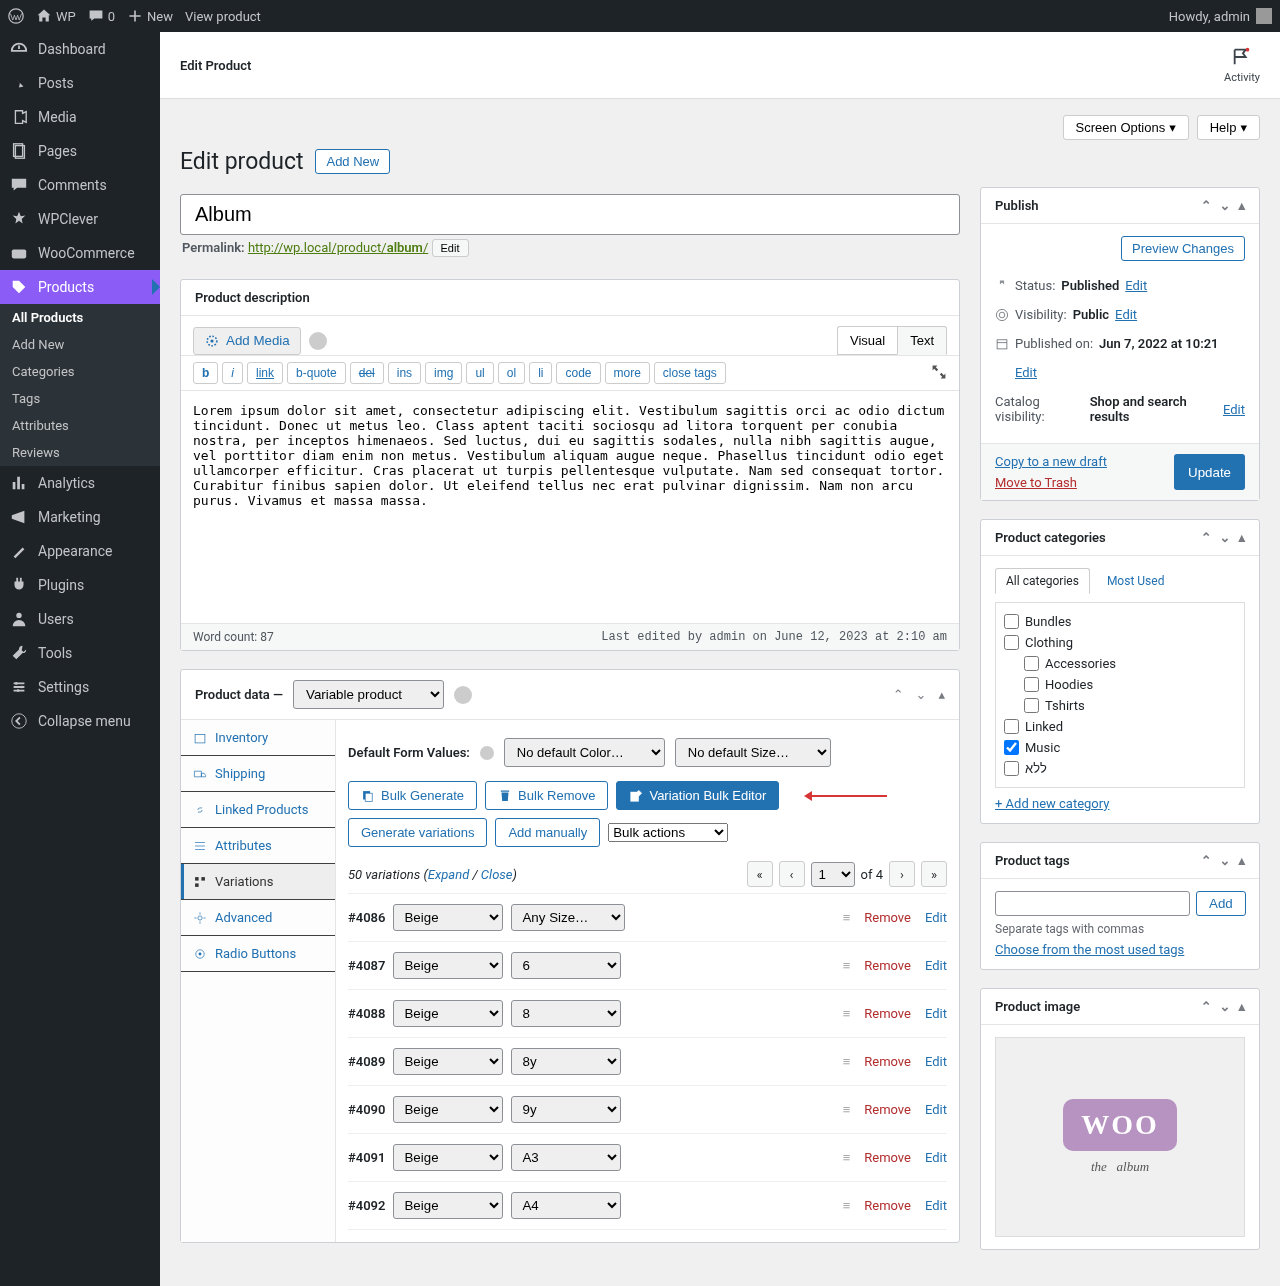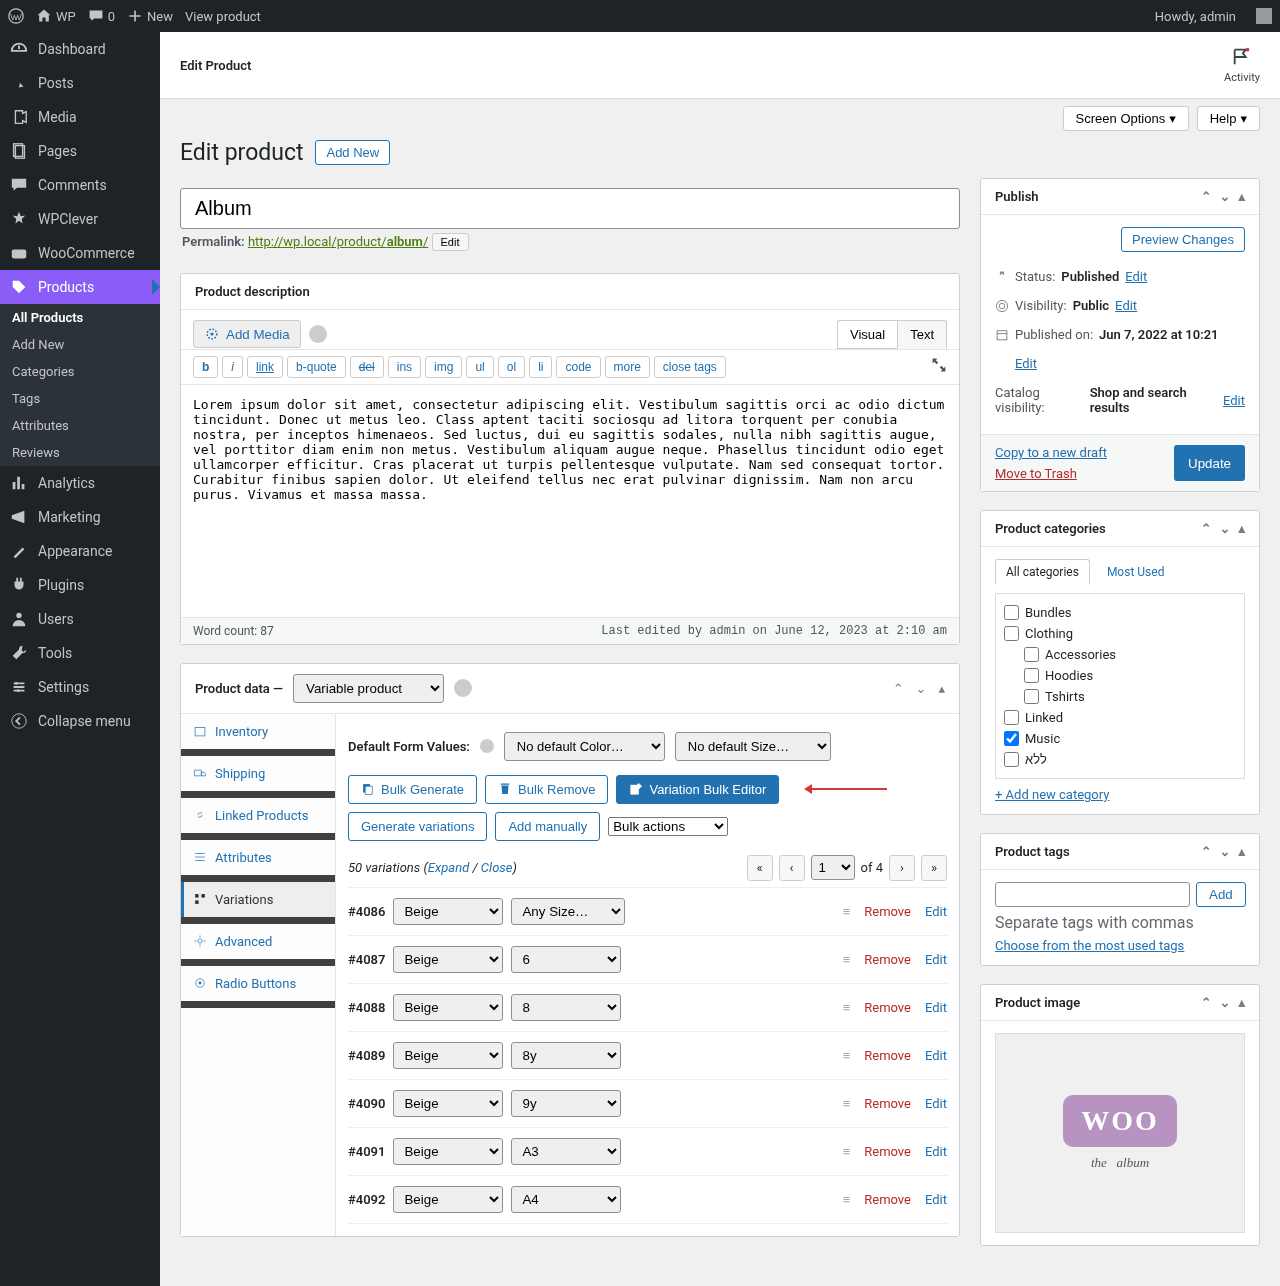--- a/index.html
+++ b/index.html
@@ -1,36 +1,36 @@
 <!DOCTYPE html>
 <html><head>
 <meta charset="utf-8">
 <style>
 * { box-sizing: border-box; margin: 0; padding: 0; }
 body { font-family: -apple-system, BlinkMacSystemFont, "Segoe UI", Roboto, sans-serif; font-size: 13px; background: #f0f0f1; color: #1d2327; }
 .topbar { background: #1d2327; color: #c3c4c7; height: 32px; display: flex; align-items: center; padding: 0 8px; font-size: 13px; }
 .topbar-left { display: flex; align-items: center; gap: 12px; }
 .topbar-left span, .topbar-right span { display: flex; align-items: center; gap: 4px; cursor: pointer; }
-.topbar-right { margin-left: auto; display: flex; align-items: center; gap: 20px; }
+.topbar-right { margin-left: auto; display: flex; align-items: center; gap: 6px; }
 .topbar svg { width: 16px; height: 16px; fill: #c3c4c7; }
 .avatar { width: 16px; height: 16px; background: #999; display: inline-block; }
 .layout { display: flex; }
 .sidebar { width: 160px; background: #1d2327; color: #c3c4c7; min-height: 100vh; font-size: 14px; }
 .sidebar-item { padding: 8px 10px; display: flex; align-items: center; gap: 10px; cursor: pointer; }
 .sidebar-item.active { background: #8b5cf6; color: #fff; position: relative; }
 .sidebar-item.active::after { content: ''; position: absolute; right: -8px; top: 50%; transform: translateY(-50%); border: 8px solid transparent; border-left-color: #2271b1; }
 .sidebar svg { width: 18px; height: 18px; fill: currentColor; }
 .submenu { background: #2c3338; }
 .submenu-item { padding: 6px 12px; font-size: 13px; cursor: pointer; color: #c3c4c7; }
 .submenu-item.active { color: #fff; font-weight: 600; }
 .main { flex: 1; background: #f0f0f1; }
 .page-header { background: #fff; padding: 14px 20px; display: flex; align-items: center; border-bottom: 1px solid #ddd; }
 .page-header-right { margin-left: auto; text-align: center; color: #3c434a; font-size: 11px; }
 .page-header-right svg { width: 22px; height: 22px; }
-.content { padding: 7px 20px 20px; }
+.content { padding: 16px 20px 20px; }
 .top-actions { display: flex; justify-content: flex-end; gap: 8px; margin-bottom: 8px; }
 .screen-btn { background: #fff; border: 1px solid #ccc; padding: 4px 12px; border-radius: 3px; cursor: pointer; font-size: 13px; display: flex; align-items: center; gap: 4px; }
 .heading-wrap { display: flex; align-items: center; gap: 12px; margin-bottom: 12px; }
 .heading-wrap h1 { font-size: 23px; font-weight: 400; }
 .btn-outline { border: 1px solid #2271b1; color: #2271b1; background: #fff; padding: 4px 10px; border-radius: 3px; cursor: pointer; font-size: 13px; }
 .cols { display: flex; gap: 20px; align-items: center; }
 .col-main { flex: 1; display: flex; flex-direction: column; gap: 18px; }
 .col-side { width: 280px; display: flex; flex-direction: column; gap: 18px; }
 .title-input { width: 100%; font-size: 20px; padding: 8px 14px; border: 1px solid #8c8f94; border-radius: 3px; background: #fff; }
 .permalink { font-size: 13px; padding: 4px 2px; color: #50575e; }
@@ -53,21 +53,21 @@
 .tag-btn { border: 1px solid #ccc; background: #fff; color: #2271b1; padding: 3px 8px; border-radius: 3px; cursor: pointer; font-size: 12px; }
 .tag-btn.strike { text-decoration: line-through; }
 .fullscreen-icon { margin-left: auto; }
 .editor-area { width: 100%; height: 230px; border: none; border-top: 1px solid #e5e5e5; padding: 12px; font-family: Menlo, Consolas, monospace; font-size: 13px; resize: none; outline: none; }
 .editor-footer { display: flex; border-top: 1px solid #e5e5e5; padding: 6px 12px; font-size: 12px; color: #50575e; background: #f6f7f7; }
 .editor-footer span:last-child { margin-left: auto; font-family: Liberation Mono, monospace; }
 .pd-header { padding: 10px 14px; border-bottom: 1px solid #e5e5e5; display: flex; align-items: center; gap: 10px; }
 .pd-header select { padding: 5px 24px 5px 8px; border: 1px solid #8c8f94; border-radius: 3px; }
 .pd-body { display: flex; }
 .pd-tabs { width: 155px; border-right: 1px solid #e5e5e5; background: #fdfdfd; }
-.pd-tab { padding: 10px 12px; display: flex; align-items: center; gap: 8px; color: #2271b1; cursor: pointer; font-size: 13px; border-bottom: 7px solid #404040; }
+.pd-tab { padding: 10px 12px; display: flex; align-items: center; gap: 8px; color: #2271b1; cursor: pointer; font-size: 13px; border-bottom: 1px solid #404040; }
 .pd-tab.active { background: #eee; color: #333; box-shadow: inset 3px 0 #2271b1; }
 .pd-tab svg { width: 14px; height: 14px; fill: currentColor; }
 .pd-content { flex: 1; padding: 12px; }
 .form-row { display: flex; align-items: center; gap: 10px; padding: 6px 0; flex-wrap: wrap; }
 .form-row select { padding: 5px 24px 5px 8px; border: 1px solid #8c8f94; border-radius: 3px; min-width: 150px; font-size: 13px; }
 .btn-primary { background: #2271b1; color: #fff; border: 1px solid #2271b1; padding: 6px 12px; border-radius: 3px; cursor: pointer; display: flex; align-items: center; gap: 6px; font-size: 13px; }
 .btn-primary.outline { background: #fff; color: #2271b1; }
 .btn-row { display: flex; gap: 8px; margin: 8px 0; align-items: center; flex-wrap: wrap; }
 .arrow-highlight { width: 80px; height: 2px; background: #d63638; position: relative; margin-left: 20px; }
 .arrow-highlight::before { content: ''; position: absolute; left: -8px; top: -4px; border: 5px solid transparent; border-right: 8px solid #d63638; }
@@ -94,21 +94,21 @@
 .cat-tab.active { background: #fff; border-bottom-color: #fff; }
 .cat-tab:not(.active) { color: #2271b1; border-color: transparent; }
 .cat-list { border: 1px solid #ddd; padding: 8px; }
 .cat-item { display: flex; align-items: center; gap: 6px; padding: 3px 0; font-size: 13px; }
 .cat-item.indent { padding-left: 20px; }
 .cat-item input { width: 15px; height: 15px; }
 .add-cat { color: #2271b1; text-decoration: underline; cursor: pointer; padding-top: 8px; display: inline-block; }
 .tag-input-row { display: flex; gap: 6px; }
 .tag-input-row input { flex: 1; padding: 4px 8px; border: 1px solid #8c8f94; border-radius: 3px; }
 .tag-input-row button { border: 1px solid #2271b1; background: #fff; color: #2271b1; padding: 4px 12px; border-radius: 3px; cursor: pointer; }
-.hint { font-size: 16px; color: #646970; padding: 6px 0; }
+.hint { font-size: 12px; color: #646970; padding: 6px 0; }
 .product-image { border: 1px solid #ddd; background: #f0f0f1; height: 200px; display: flex; align-items: center; justify-content: center; margin: 0; }
 .woo-logo { font-family: cursive; }
 .woo-bubble { background: #b693c0; color: #fff; padding: 10px 18px; border-radius: 10px; font-size: 28px; font-weight: bold; position: relative; letter-spacing: 2px; }
 a { cursor: pointer; }
 </style>
 </head>
 <body>
 
 <div class="topbar">
   <div class="topbar-left">

